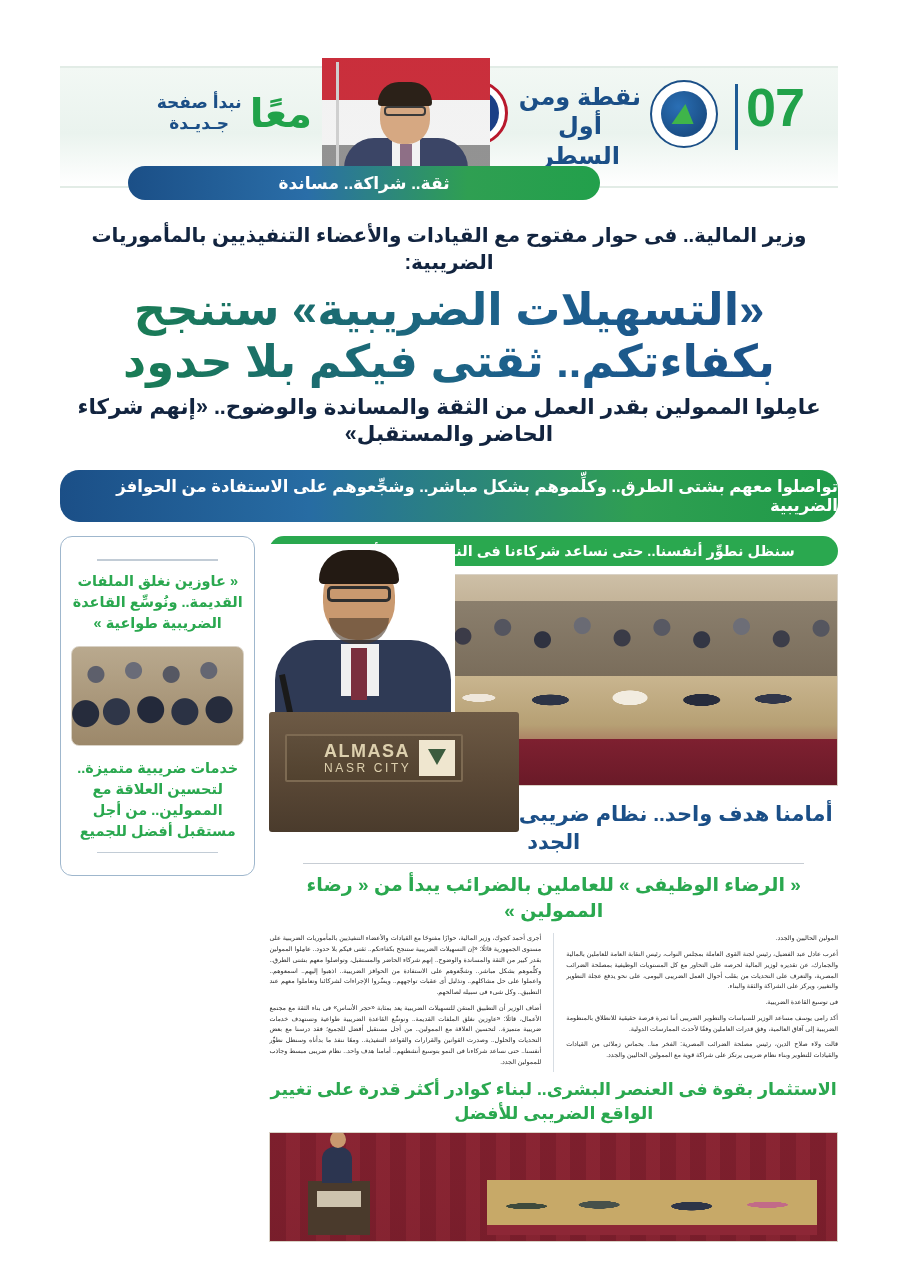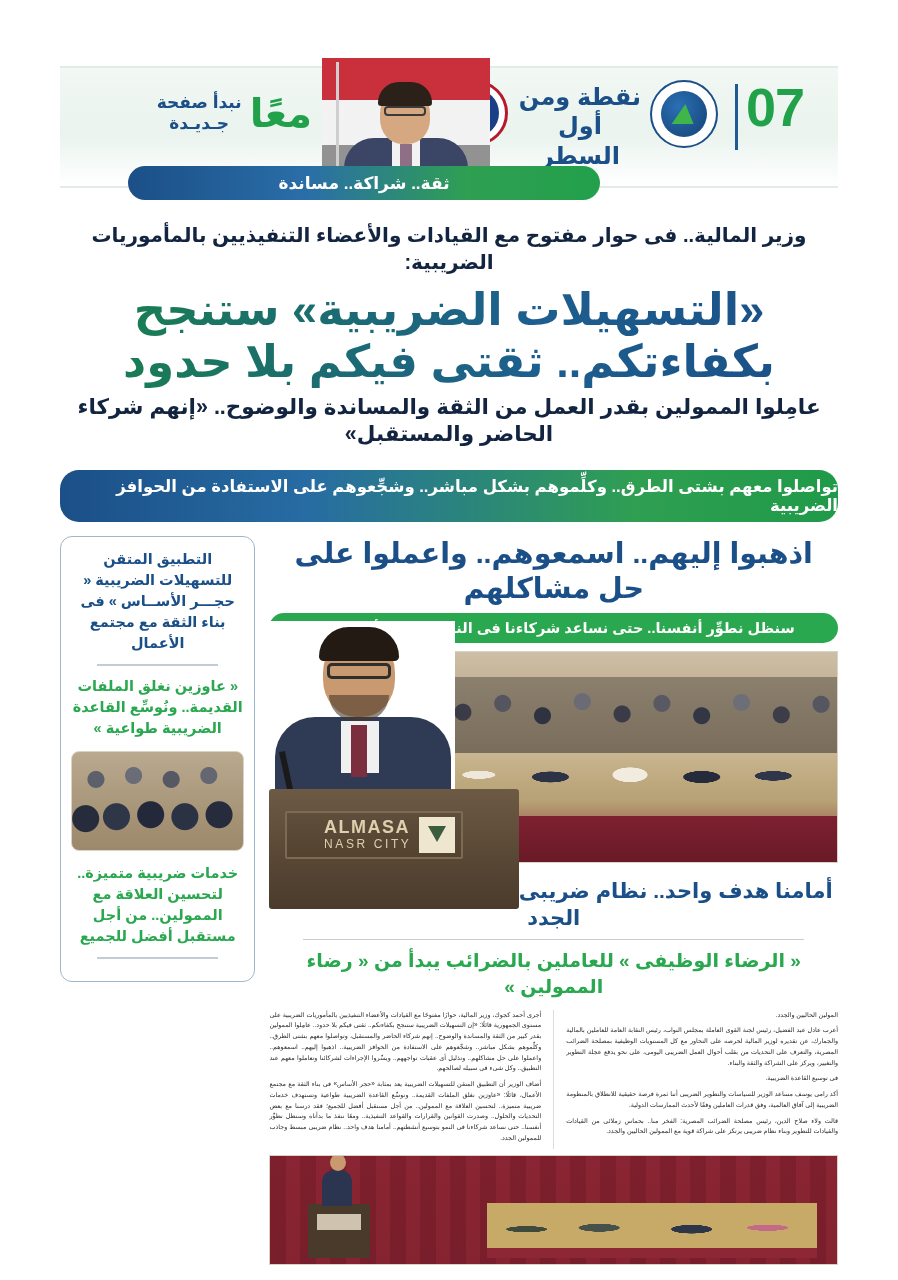--- a/index.html
+++ b/index.html
@@ -297,21 +297,20 @@
 
   <div class="kicker">وزير المالية.. فى حوار مفتوح مع القيادات والأعضاء التنفيذيين بالمأموريات الضريبية:</div>
   <div class="headline">«التسهيلات الضريبية» ستنجح بكفاءتكم.. ثقتى فيكم بلا حدود</div>
   <div class="subhead">عامِلوا الممولين بقدر العمل من الثقة والمساندة والوضوح.. «إنهم شركاء الحاضر والمستقبل»</div>
   <div class="banner-pill">تواصلوا معهم بشتى الطرق.. وكلِّموهم بشكل مباشر.. وشجِّعوهم على الاستفادة من الحوافز الضريبية</div>
 
   <div class="main">
 
     <div class="col-left">
 
-      <div class="section-title">اذهبوا إليهم.. اسمعوهم.. واعملوا على حل مشاكلهم</div>
       <div class="green-pill">سنظل نطوِّر أنفسنا.. حتى نساعد شركاءنا فى النمو بتوسيع أنشطتهم</div>
 
       <div class="photo-row">
         <div class="photo-audience">
           <div class="aud-wall"></div>
           <div class="aud-crowd"></div>
           <div class="aud-front"></div>
           <div class="aud-carpet"></div>
         </div>
 
@@ -350,33 +349,33 @@
           <p>أكد رامى يوسف مساعد الوزير للسياسات والتطوير الضريبى أننا ثمرة فرصة حقيقية للانطلاق بالمنظومة الضريبية إلى آفاق العالمية، وفق قدرات العاملين وفقًا لأحدث الممارسات الدولية.</p>
           <p>قالت ولاء صلاح الدين، رئيس مصلحة الضرائب المصرية: الفخر منا.. بحماس زملائى من القيادات والقيادات للتطوير وبناء نظام ضريبى يرتكز على شراكة قوية مع الممولين الحاليين والجدد.</p>
         </div>
         <div class="bcol-sep"></div>
         <div class="bcol">
           <p>أجرى أحمد كجوك، وزير المالية، حوارًا مفتوحًا مع القيادات والأعضاء التنفيذيين بالمأموريات الضريبية على مستوى الجمهورية قائلًا: «إن التسهيلات الضريبية ستنجح بكفاءتكم.. ثقتى فيكم بلا حدود.. عامِلوا الممولين بقدر كبير من الثقة والمساندة والوضوح.. إنهم شركاء الحاضر والمستقبل، وتواصلوا معهم بشتى الطرق.. وكلِّموهم بشكل مباشر.. وشجِّعوهم على الاستفادة من الحوافز الضريبية.. اذهبوا إليهم.. اسمعوهم.. واعملوا على حل مشاكلهم.. وتذليل أى عقبات تواجههم.. ويسِّروا الإجراءات لشركائنا وتعاملوا معهم عند التطبيق.. وكل شىء فى سبيله لصالحهم.</p>
           <p>أضاف الوزير أن التطبيق المتقن للتسهيلات الضريبية يعد بمثابة «حجر الأساس» فى بناء الثقة مع مجتمع الأعمال، قائلًا: «عاوزين نغلق الملفات القديمة.. ونوسِّع القاعدة الضريبية طواعية وتستهدف خدمات ضريبية متميزة.. لتحسين العلاقة مع الممولين.. من أجل مستقبل أفضل للجميع؛ فقد درسنا مع بعض التحديات والحلول.. وصدرت القوانين والقرارات والقواعد التنفيذية.. ومعًا ننفذ ما بدأناه وسنظل نطوِّر أنفسنا.. حتى نساعد شركاءنا فى النمو بتوسيع أنشطتهم.. أمامنا هدف واحد.. نظام ضريبى مبسط وجاذب للممولين الجدد.</p>
         </div>
       </div>
 
+      <div class="cap-green" style="margin-top:6px;font-size:17.5px;">الاستثمار بقوة فى العنصر البشرى.. لبناء كوادر أكثر قدرة على تغيير الواقع الضريبى للأفضل</div>
 
       <div class="strip-photo">
         <div class="curtain"></div>
         <div class="chairs"></div>
         <div class="podium2"></div>
         <div class="spk2"></div>
       </div>
 
     </div>
 
     <div class="col-right">
       <div class="sidebar">
-        <div class="sb-blue">التطبيق المتقن للتسهيلات الضريبية « حجـــر الأســاس » فى بناء الثقة مع مجتمع الأعمال</div>
         <div class="sb-hr"></div>
         <div class="sb-green">« عاوزين نغلق الملفات القديمة.. ونُوسِّع القاعدة الضريبية طواعية »</div>
 
         <div class="sb-photo">
           <div class="rows"></div>
         </div>
 
         <div class="sb-green">خدمات ضريبية متميزة.. لتحسين العلاقة مع الممولين.. من أجل مستقبل أفضل للجميع</div>
         <div class="sb-hr"></div>
       </div>

